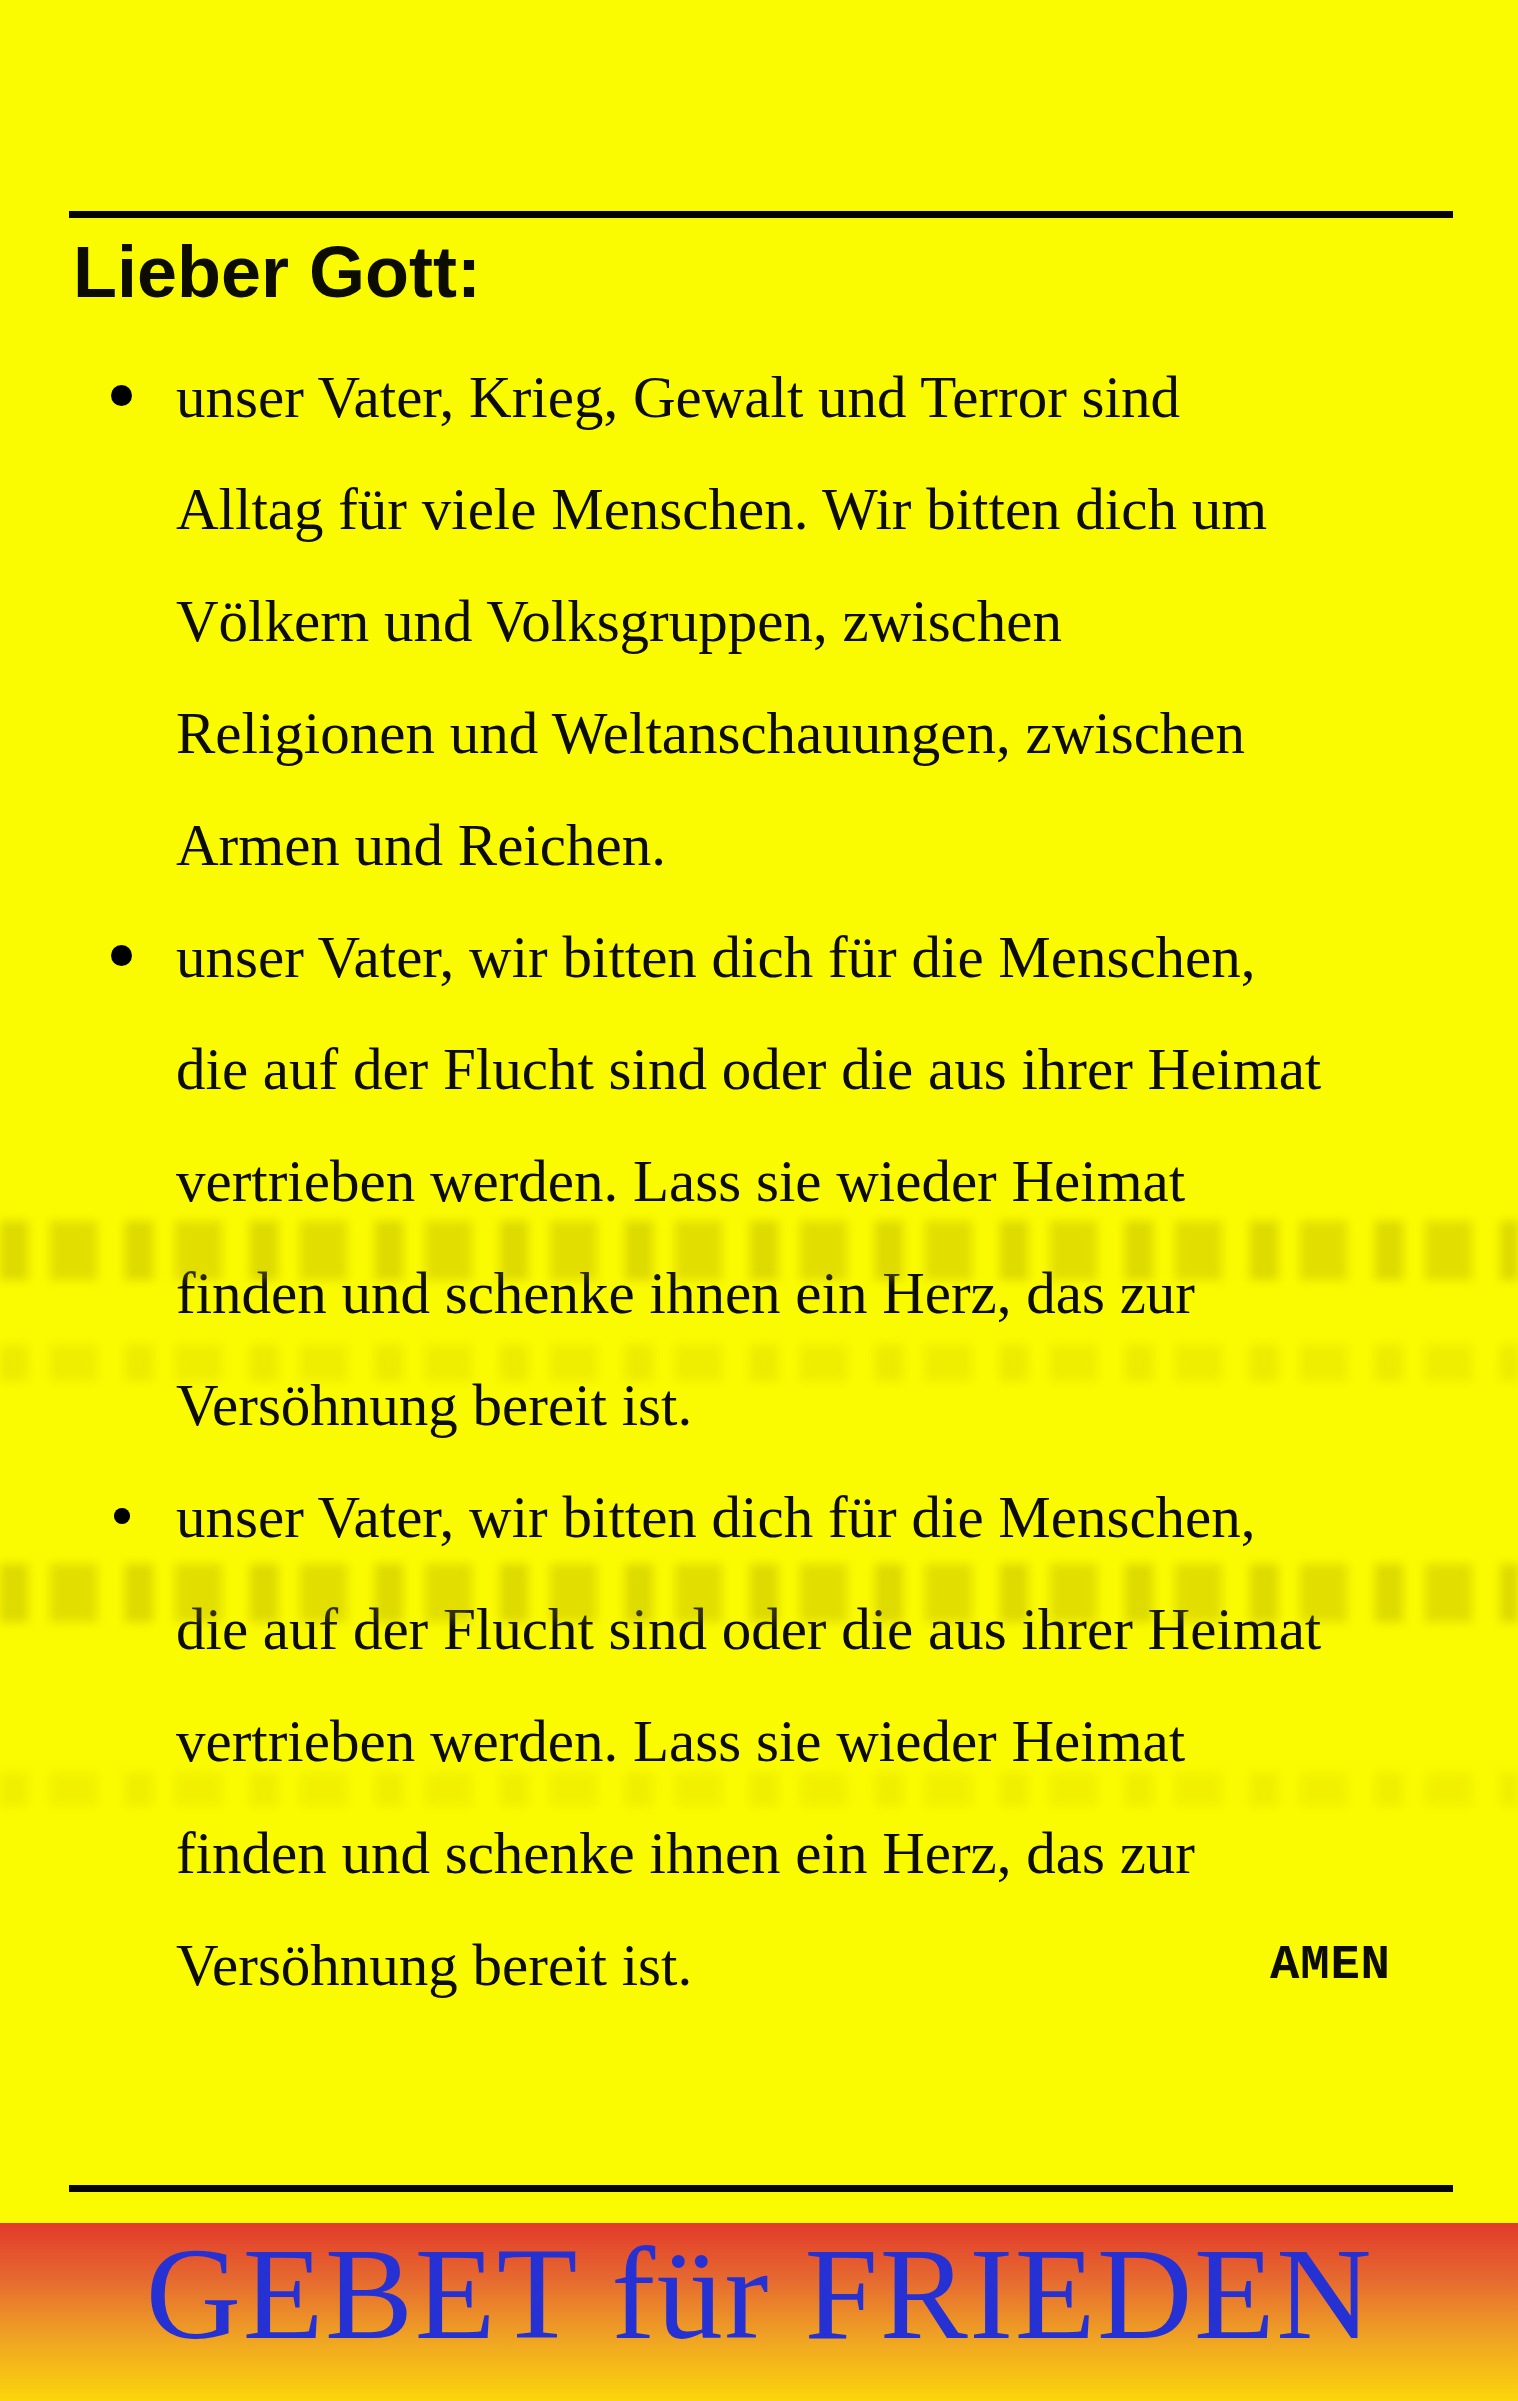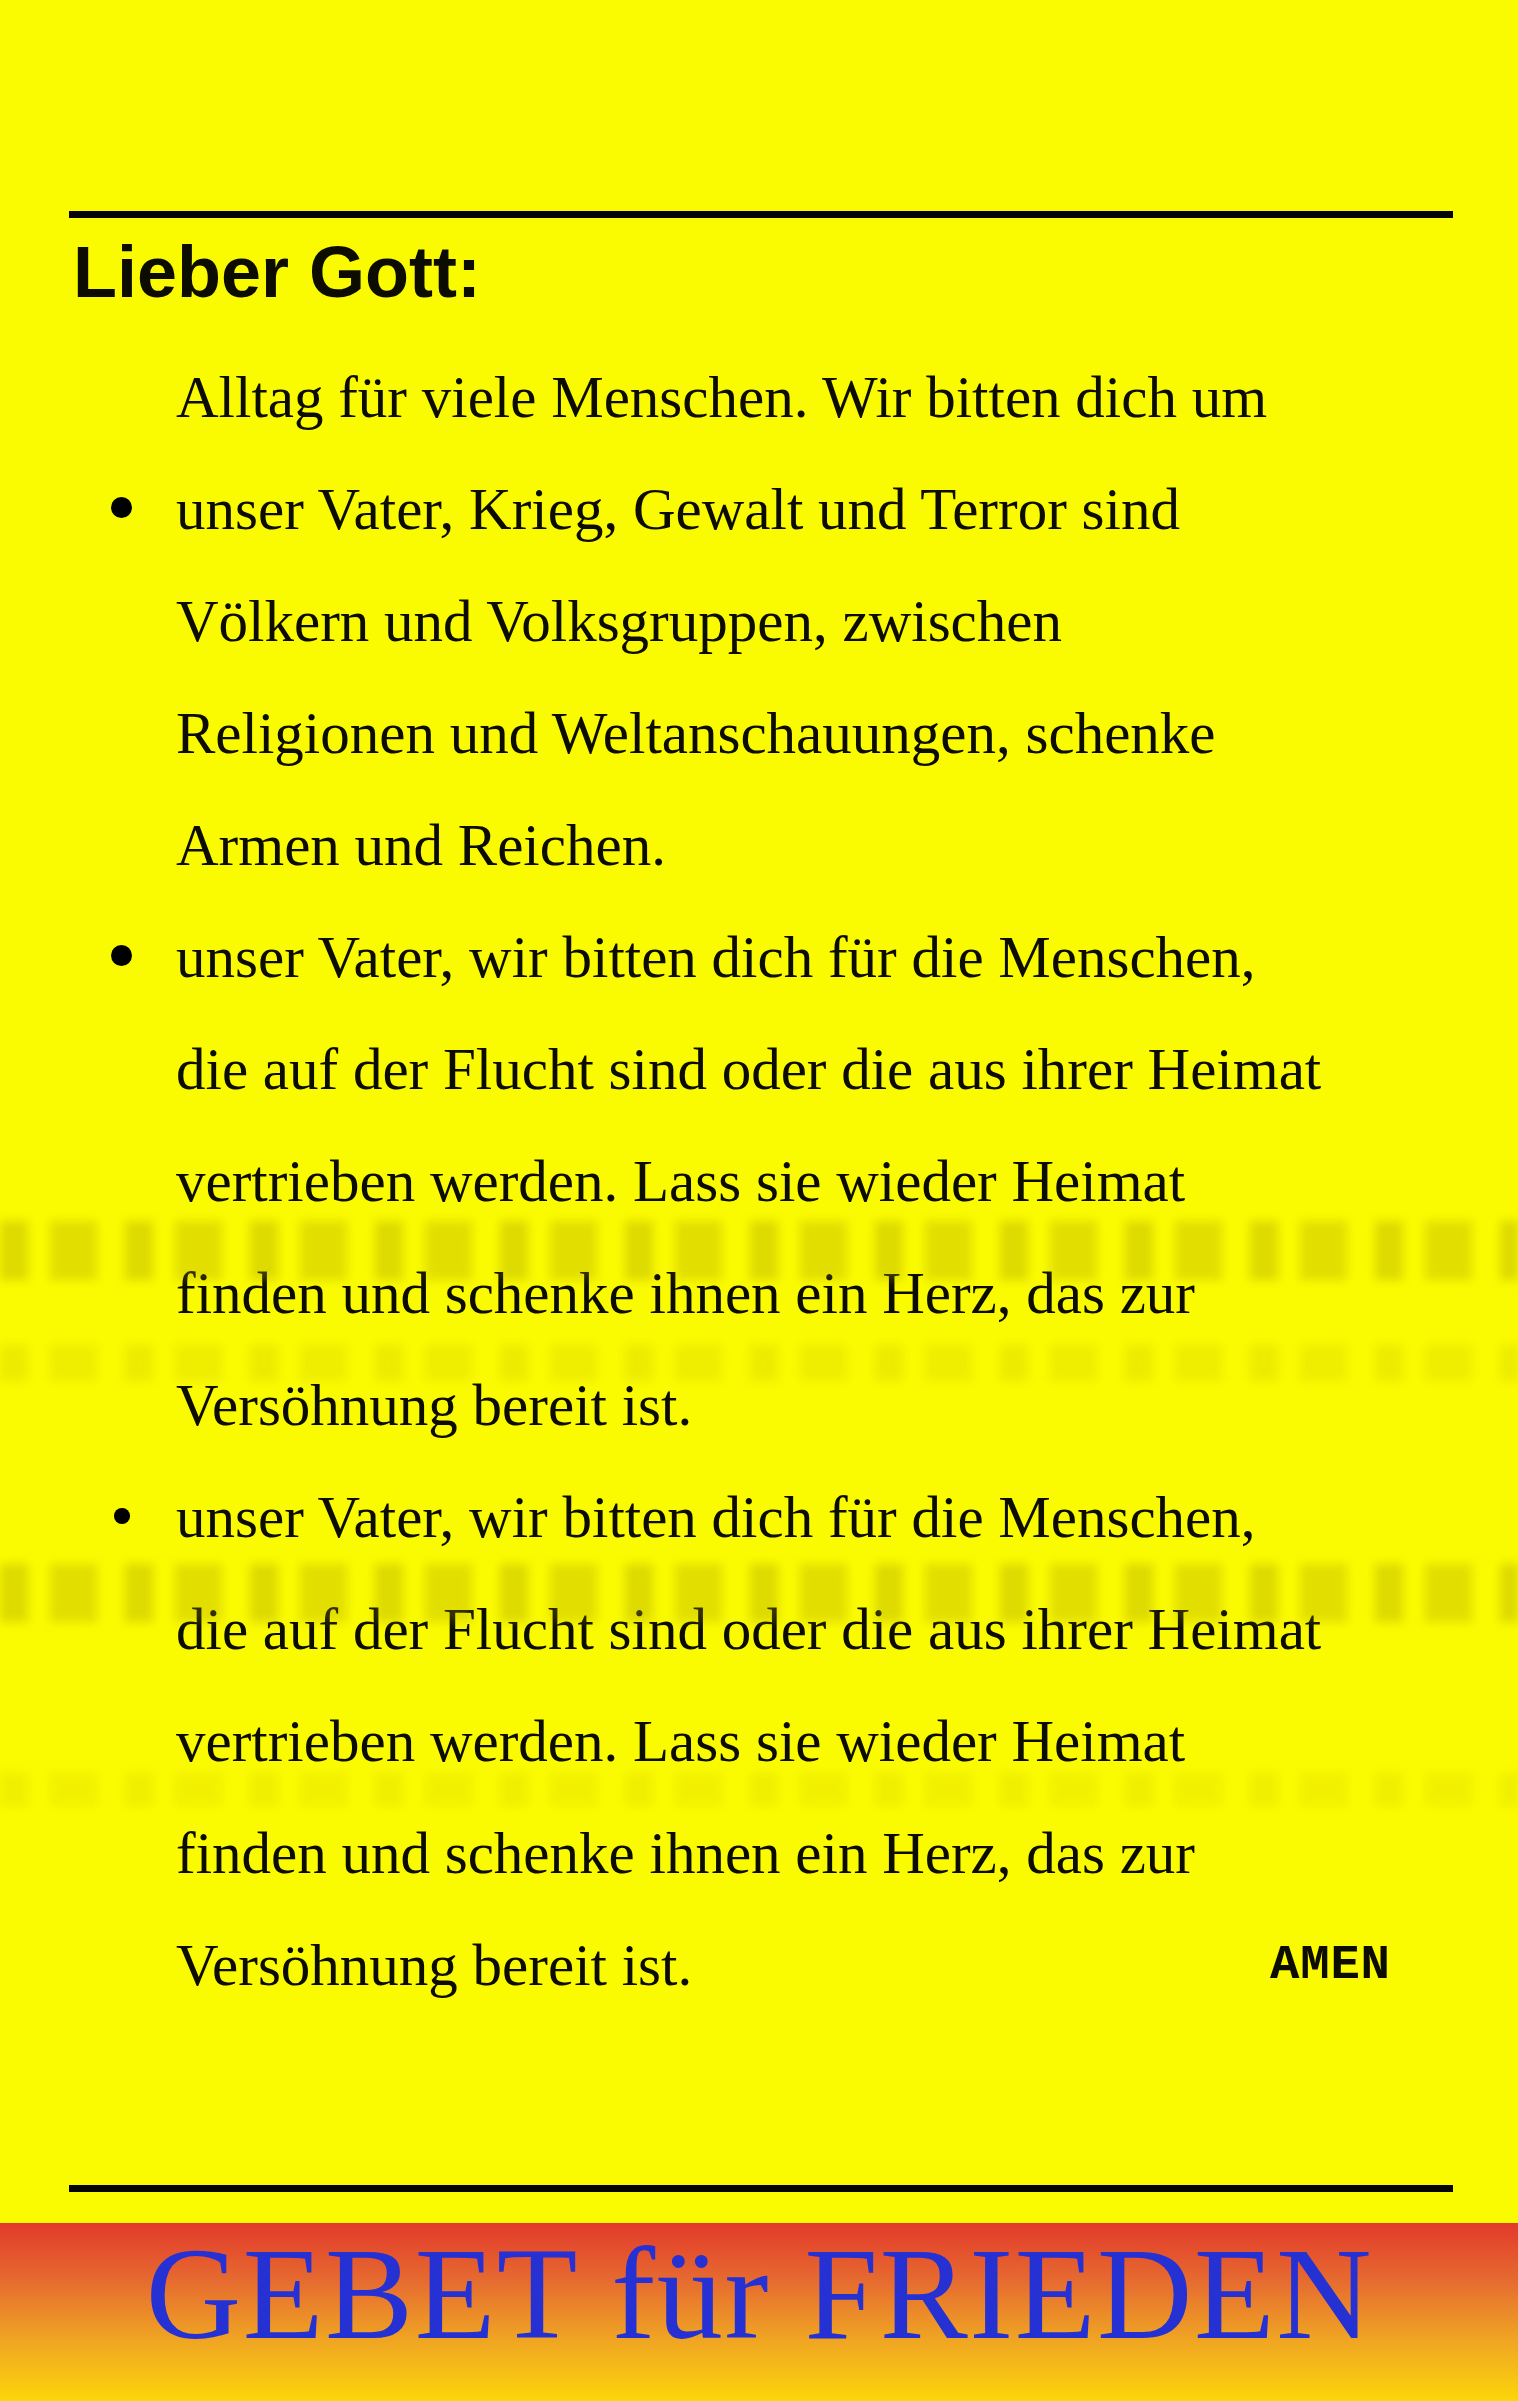--- a/index.html
+++ b/index.html
@@ -108,31 +108,31 @@
 <body>
 
 <div class="page">
 
   <div class="rule" id="top-rule"></div>
 
   <h1 class="salutation">Lieber Gott:</h1>
 
   <div class="prayer-body">
     <div class="line">
-      <span>Alltag für viele Menschen. Wir bitten dich um</span>
+      <span class="dot dot-lg"></span>
+      <span>unser Vater, Krieg, Gewalt und Terror sind</span>
     </div>
     <div class="line">
-      <span class="dot dot-lg"></span>
-      <span>unser Vater, Krieg, Gewalt und Terror sind</span>
+      <span>Alltag für viele Menschen. Wir bitten dich um</span>
     </div>
     <div class="line">
       <span>Völkern und Volksgruppen, zwischen</span>
     </div>
     <div class="line">
-      <span>Religionen und Weltanschauungen, schenke</span>
+      <span>Religionen und Weltanschauungen, zwischen</span>
     </div>
     <div class="line">
       <span>Armen und Reichen.</span>
     </div>
 
     <div class="line">
       <span class="dot dot-lg"></span>
       <span>unser Vater, wir bitten dich für die Menschen,</span>
     </div>
     <div class="line">

